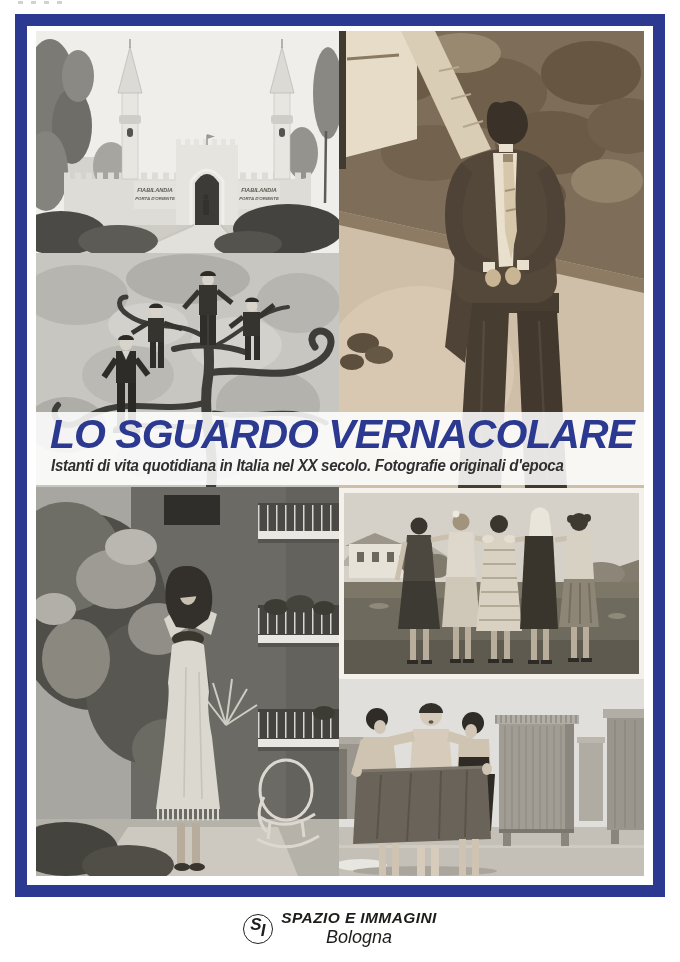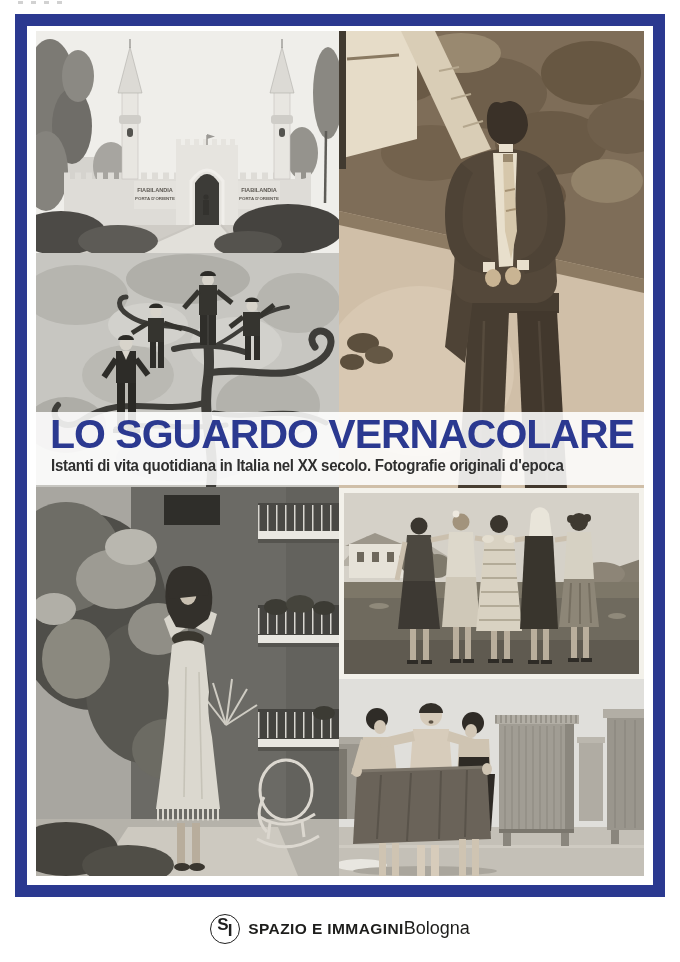--- a/index.html
+++ b/index.html
@@ -1,17 +1,17 @@
 <!DOCTYPE html>
 <html><head>
 <meta charset="utf-8">
 <style>
   html,body{margin:0;padding:0;background:#ffffff;}
   body{width:680px;height:962px;font-family:"Liberation Sans",sans-serif;position:relative;overflow:hidden;}
-  .poster{position:relative;width:680px;height:962px;background:#ffffff;}
+  .poster{position:relative;width:680px;height:962px;background:#ffffff;font-style:italic;}
   .scan-mark{position:absolute;left:18px;top:1px;width:52px;height:3px;opacity:.45;
     background:repeating-linear-gradient(90deg,#9a9a9a 0 5px,transparent 5px 13px);}
   .frame{position:absolute;left:15px;top:14px;width:650px;height:883px;box-sizing:border-box;
     border:12px solid #2b3990;background:#ffffff;padding:5px 9px 9px 9px;}
   .collage{position:relative;width:608px;height:845px;display:flex;}
   .col{display:flex;flex-direction:column;}
   .col-left{width:303px;}
   .col-right{width:305px;}
   figure{margin:0;padding:0;line-height:0;}
   svg{display:block;}
@@ -21,21 +21,21 @@
     line-height:1.02;white-space:nowrap;}
   .title-band p{margin:1px 0 0 1px;font-size:16px;font-weight:bold;color:#2f2f2f;letter-spacing:-0.3px;
     white-space:nowrap;transform:scaleX(0.94);transform-origin:left center;}
   .footer{position:absolute;left:0;right:0;top:897px;height:65px;background:#ffffff;
     display:flex;align-items:center;justify-content:center;}
   .lockup{display:flex;align-items:center;gap:8px;transform:translateY(-1px);}
   .logo-circle{position:relative;width:30px;height:30px;border:1.7px solid #222222;border-radius:50%;
     box-sizing:border-box;flex:0 0 auto;}
   .logo-s{position:absolute;left:6px;top:1px;font-size:17px;font-weight:bold;color:#1f1f1f;line-height:1.1;}
   .logo-i{position:absolute;left:16.5px;top:7px;font-size:17px;font-weight:bold;color:#1f1f1f;line-height:1.1;}
-  .f-text{display:flex;flex-direction:row;align-items:center;justify-content:space-between;}
+  .f-text{display:flex;flex-direction:column;align-items:center;justify-content:space-between;}
   .brand{font-size:15.5px;font-weight:bold;letter-spacing:0.4px;color:#1d1d1b;line-height:1.15;}
   .city{font-size:18px;color:#1d1d1b;line-height:1.2;}
 </style>
 </head>
 <body>
 
 <div class="poster">
   <div class="scan-mark"></div>
 
   <div class="frame">

